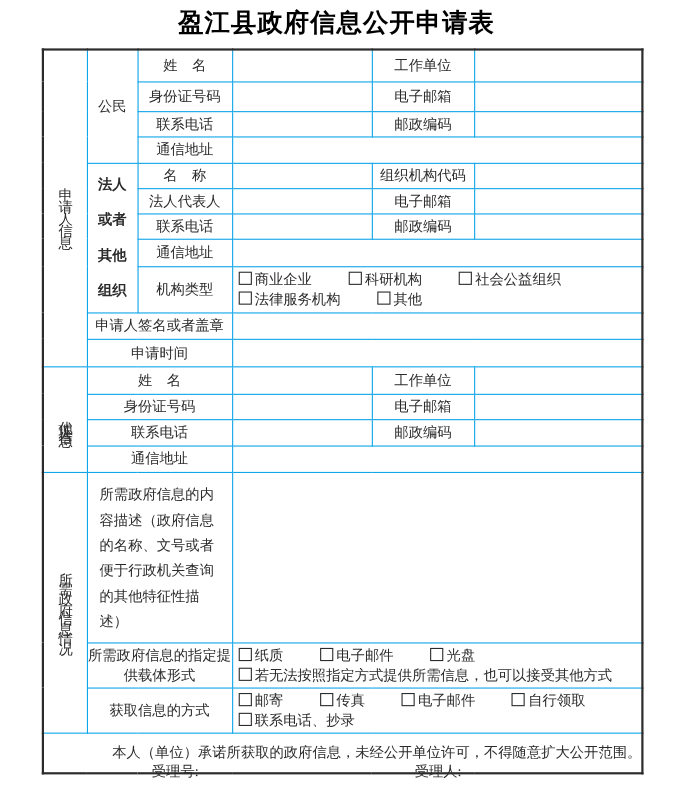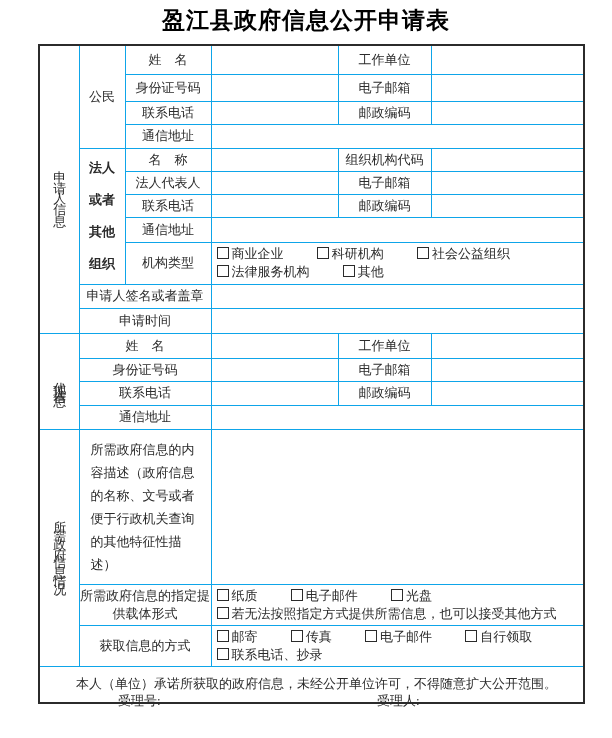--- a/index.html
+++ b/index.html
@@ -65,32 +65,32 @@
   .item + .item { margin-left: 30px; }
   .cbx {
     display: inline-block;
     width: 10px; height: 10px;
     border: 1px solid #2b2b2b;
     margin-right: 3px;
     vertical-align: -1px;
     background: #fff;
   }
   .commit-cell {
-    text-align: center;
+    text-align: right;
     padding-left: 10px;
     font-size: 13px;
   }
   .footer {
     position: absolute;
     top: 692px; left: 0;
     width: 612px;
     font-size: 13px;
     color: #2b2b2b;
   }
-  .footer .accept-no { position: absolute; left: 118px; top: 0; }
+  .footer .accept-no { position: absolute; left: 138px; top: 0; }
   .footer .acceptor  { position: absolute; left: 377px; top: 0; }
 </style>
 </head>
 <body>
 
 <h1 class="page-title">盈江县政府信息公开申请表</h1>
 
 <table class="form">
   <colgroup>
     <col style="width:40px">

